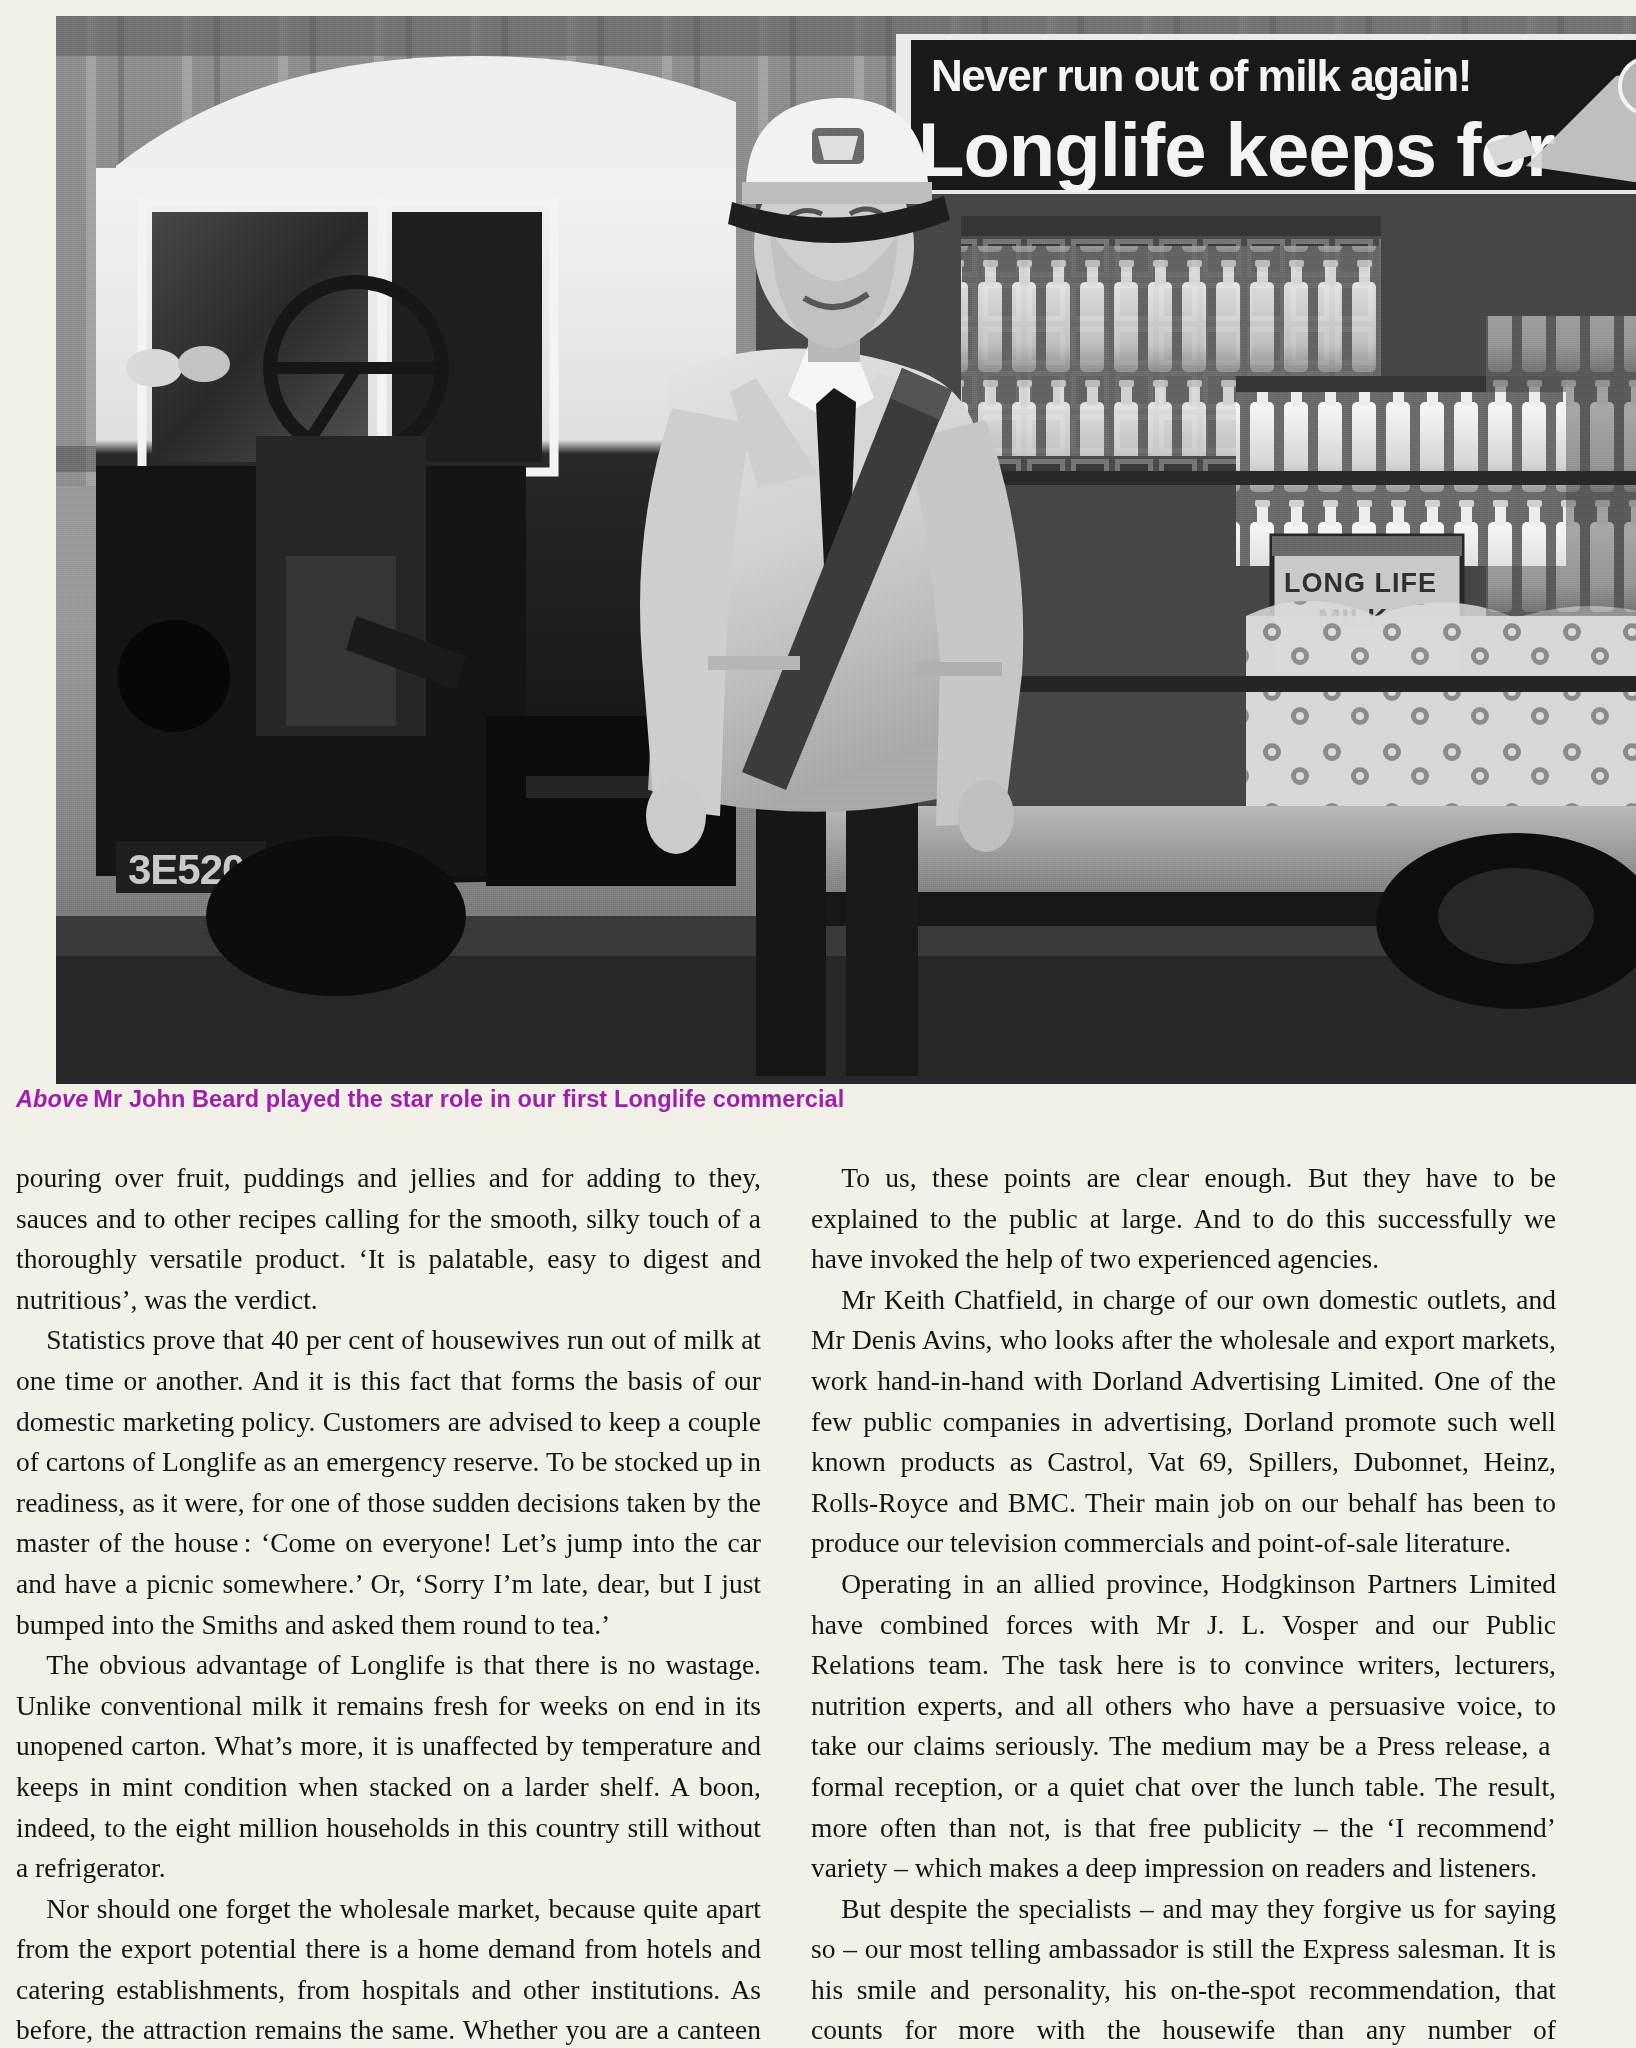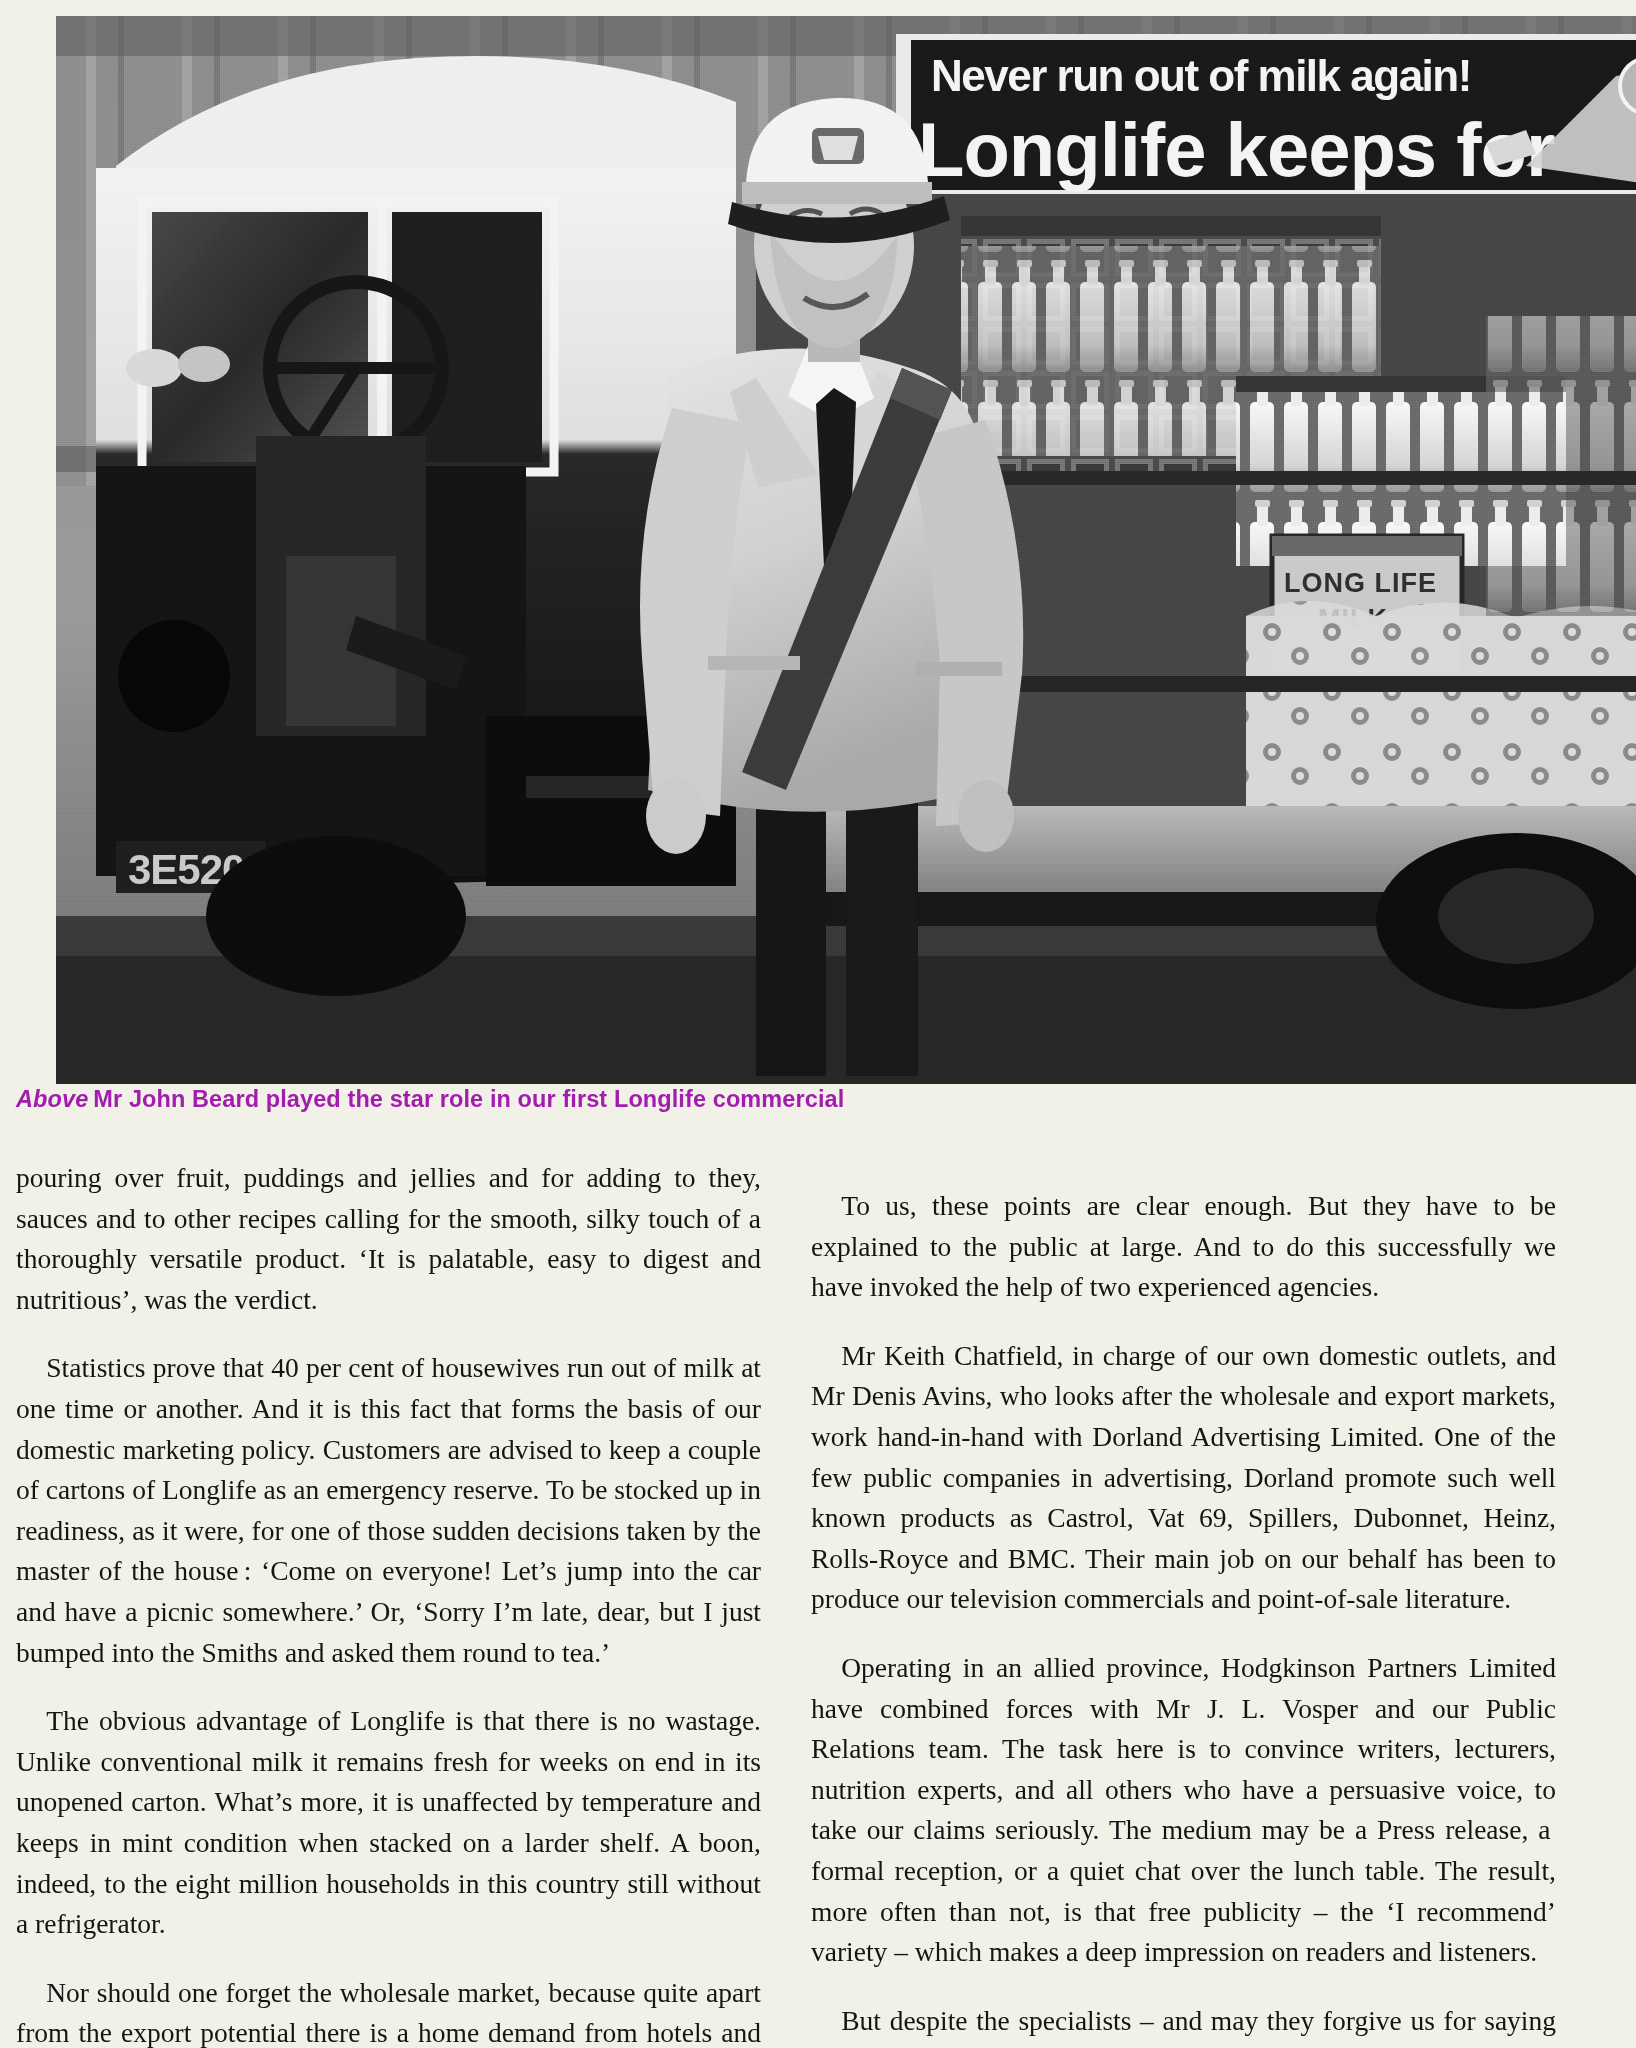--- a/index.html
+++ b/index.html
@@ -89,21 +89,21 @@
   .col p {
     margin: 0;
     font-size: 27.5px;
     line-height: 40.6px;
     text-align: justify;
     text-justify: inter-word;
     color: #151515;
     hyphens: none;
     font-family: "Liberation Serif", "DejaVu Serif", serif;
   }
-  .col p.indent { text-indent: 1.1em; margin-top: 28px; }
+  .col p.indent { text-indent: 1.1em; }
 </style>
 </head>
 <body>
 
 <div class="page">
 
   <figure class="photo-figure">
     <div class="photo-canvas">
       <svg viewBox="0 0 1620 1068" preserveAspectRatio="none" xmlns="http://www.w3.org/2000/svg">
         <defs>

